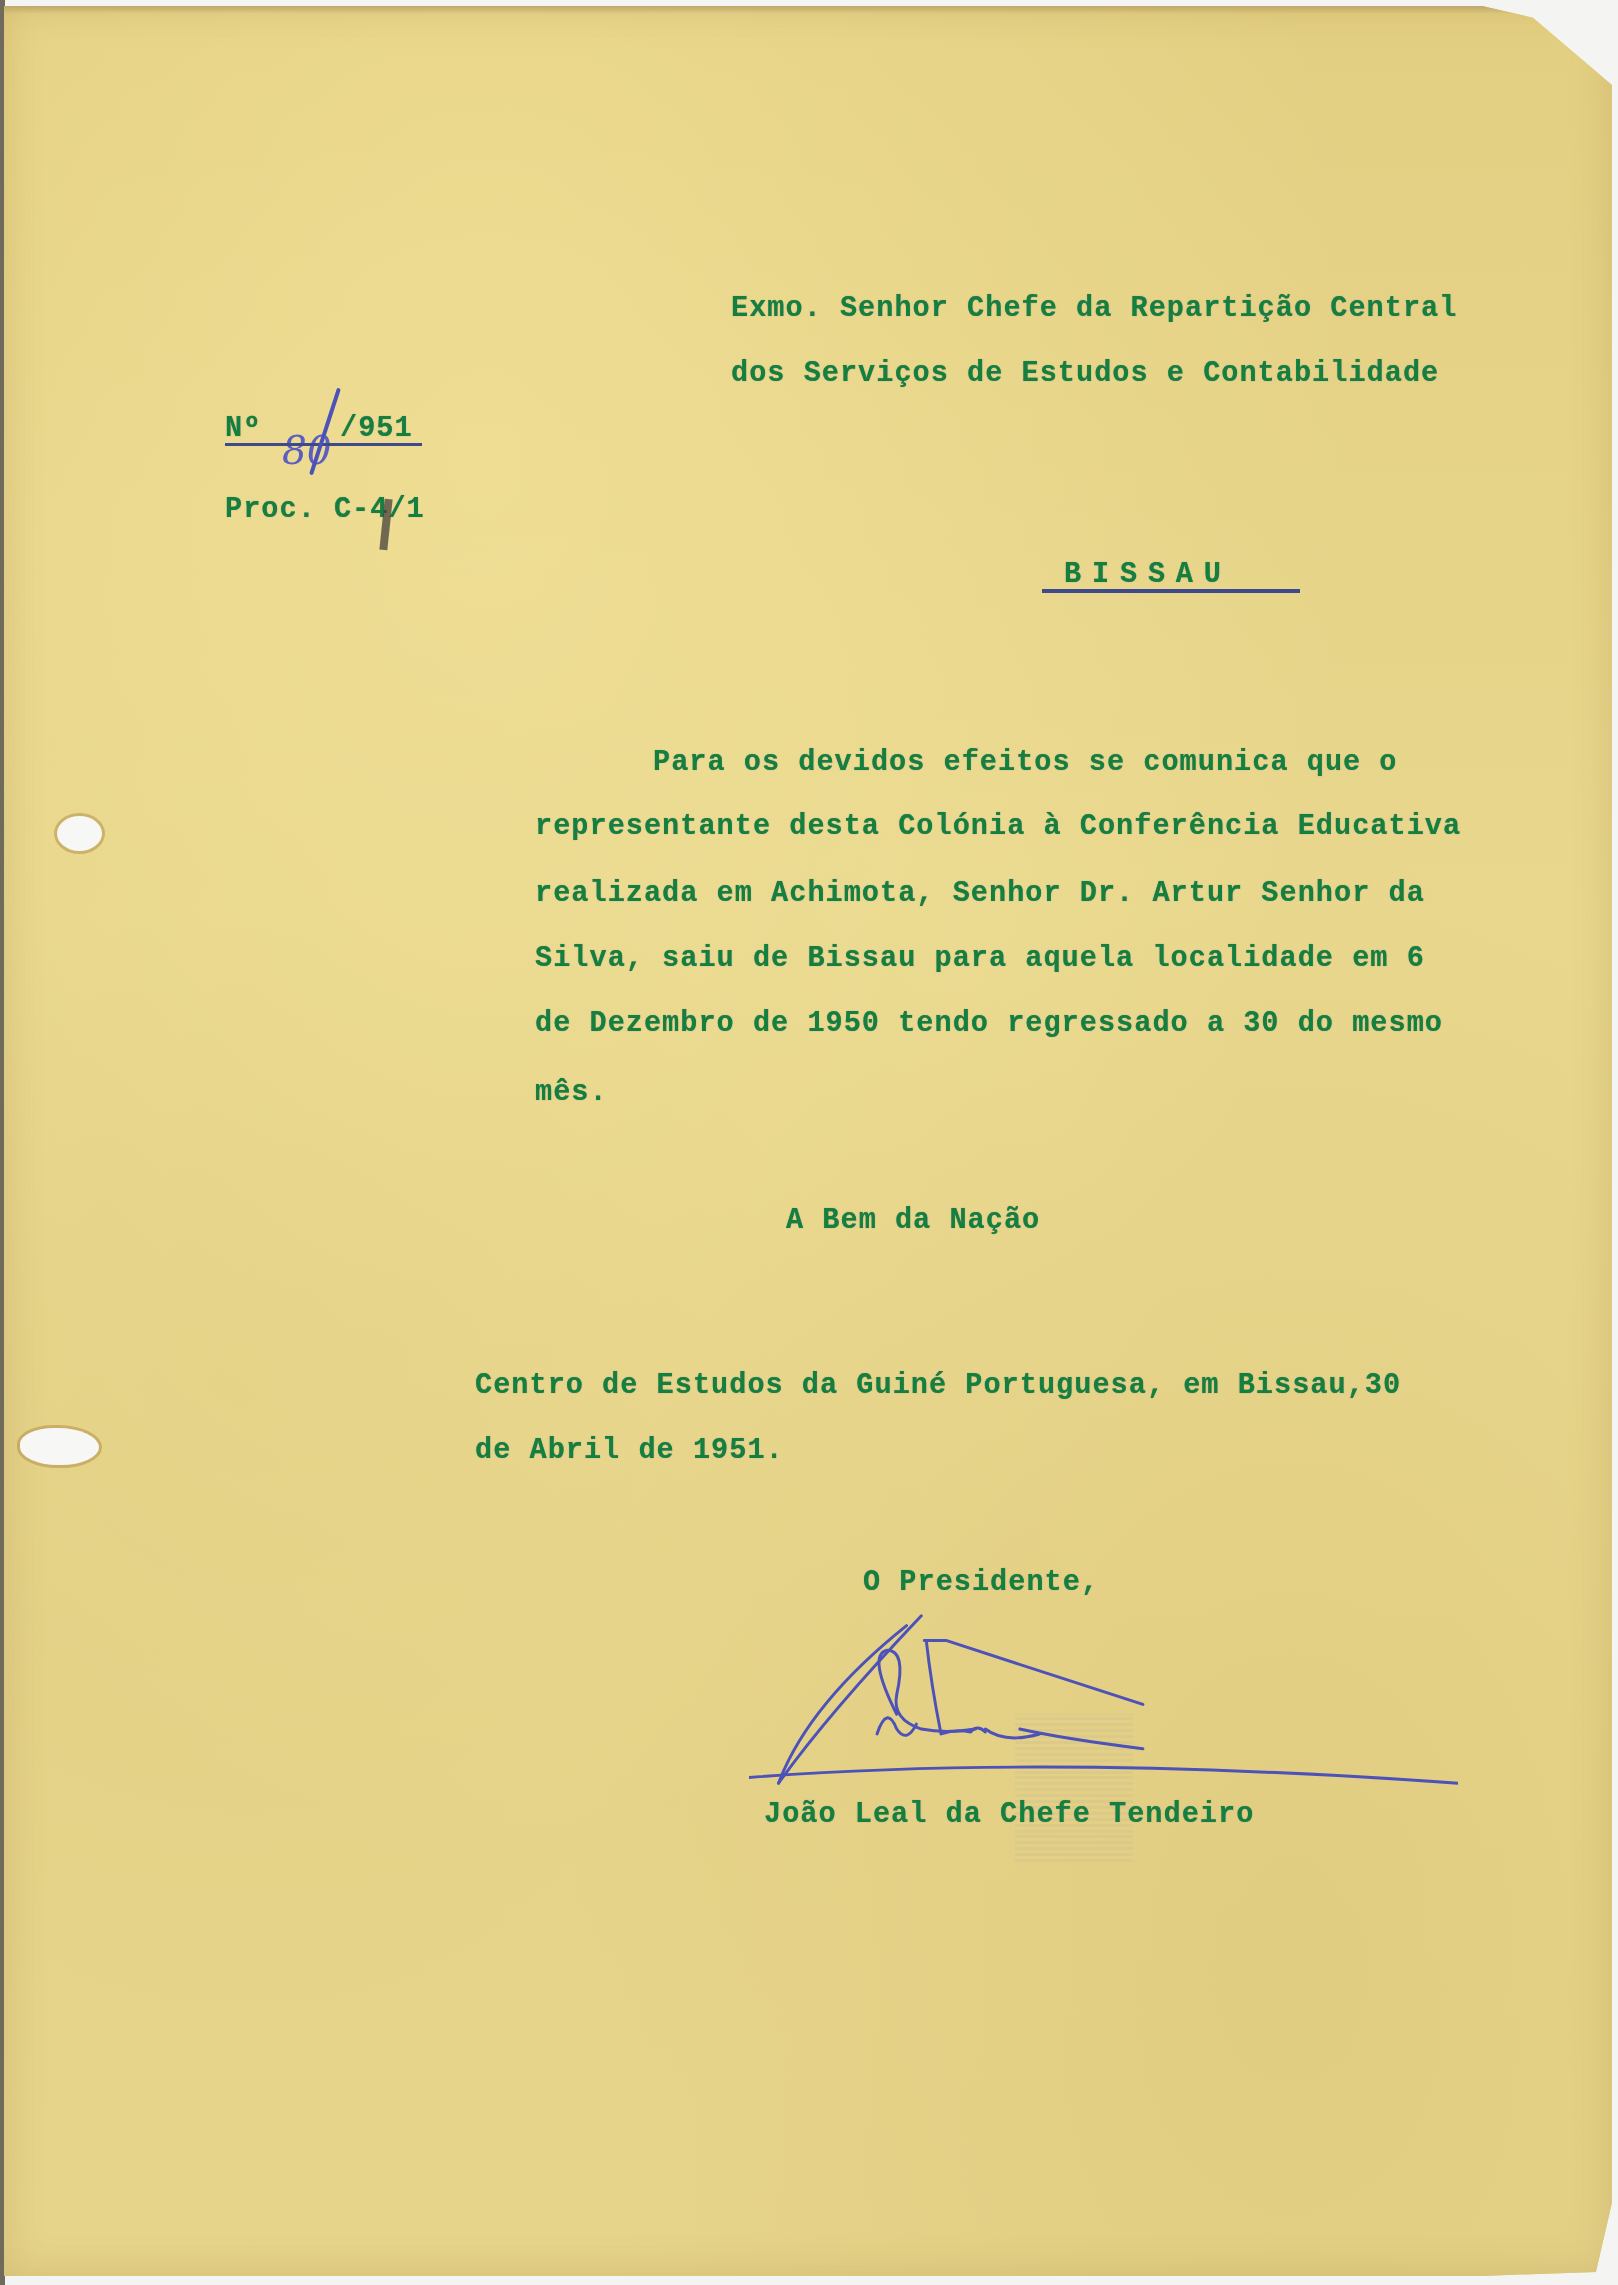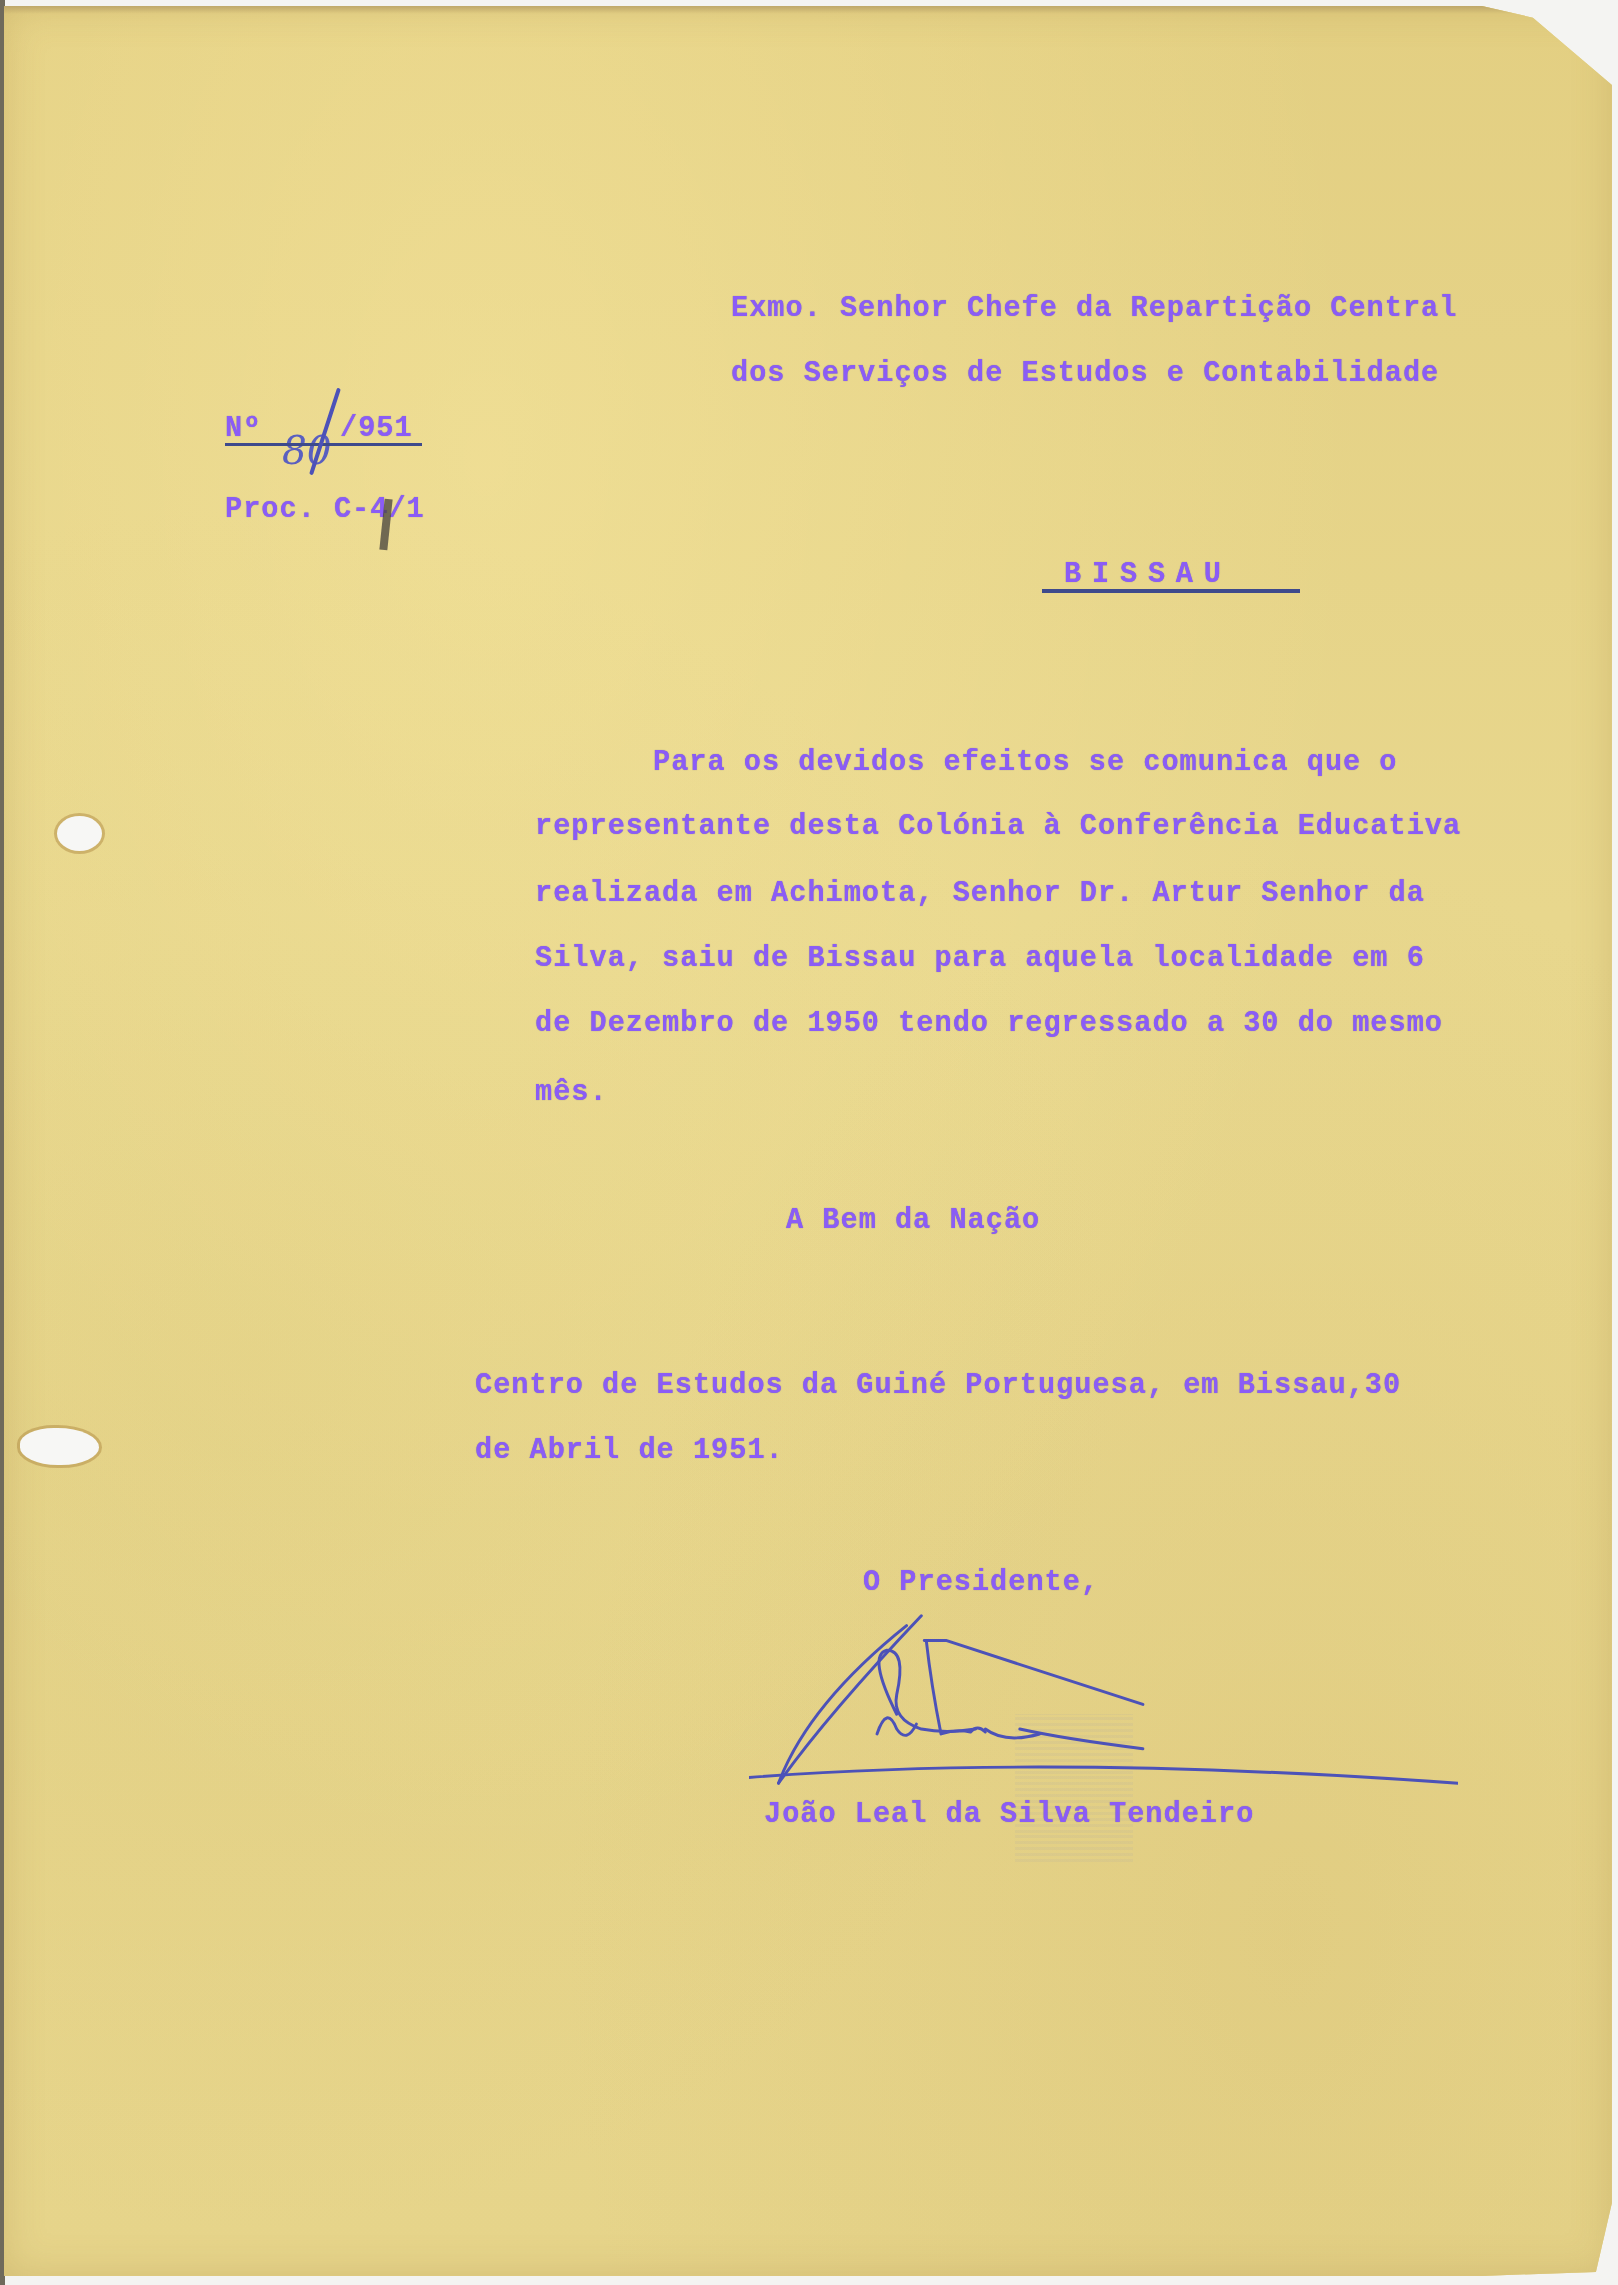--- a/index.html
+++ b/index.html
@@ -49,21 +49,21 @@
       background: #f7f7f5;
       border-radius: 50%;
       box-shadow: 0 0 0 3px rgba(170,130,60,0.45);
     }
     .hole-1 { left: 57px; top: 816px; width: 45px; height: 35px; }
     .hole-2 { left: 19.7px; top: 1428px; width: 79px; height: 37px; border-radius: 45% 55% 50% 50%; }
 
     .typed {
       position: absolute;
       font-family: "Liberation Mono", "DejaVu Sans Mono", monospace;
-      color: #8b5cf6;
+      color: #15803d;
       font-weight: bold;
       font-size: 28.6px;
       letter-spacing: 1px;
       white-space: pre;
       text-shadow: 0 0 1px rgba(62,74,140,0.6);
     }
     .hand {
       position: absolute;
       font-family: "DejaVu Serif", serif;
       font-style: italic;
@@ -190,14 +190,14 @@
     <path d="M30 190 Q 80 120 175 20"></path>
     <path d="M150 120 Q 120 60 140 55 Q 160 55 150 100 Q 145 125 175 135 Q 200 140 230 135"></path>
     <path d="M130 140 Q 140 110 150 135 Q 160 150 170 130"></path>
     <path d="M178 45 L 200 45 L 400 110"></path>
     <path d="M180 45 Q 185 90 195 140 Q 210 135 225 138 Q 232 130 240 138"></path>
     <path d="M240 135 Q 260 150 295 140"></path>
     <path d="M275 135 Q 320 145 400 155"></path>
     <path d="M-10 185 Q 300 160 720 190"></path>
   </g>
 </svg>
-<div class="typed sig-name">João Leal da Silva Tendeiro</div>
+<div class="typed sig-name">João Leal da Chefe Tendeiro</div>
 
 
 </body></html>

